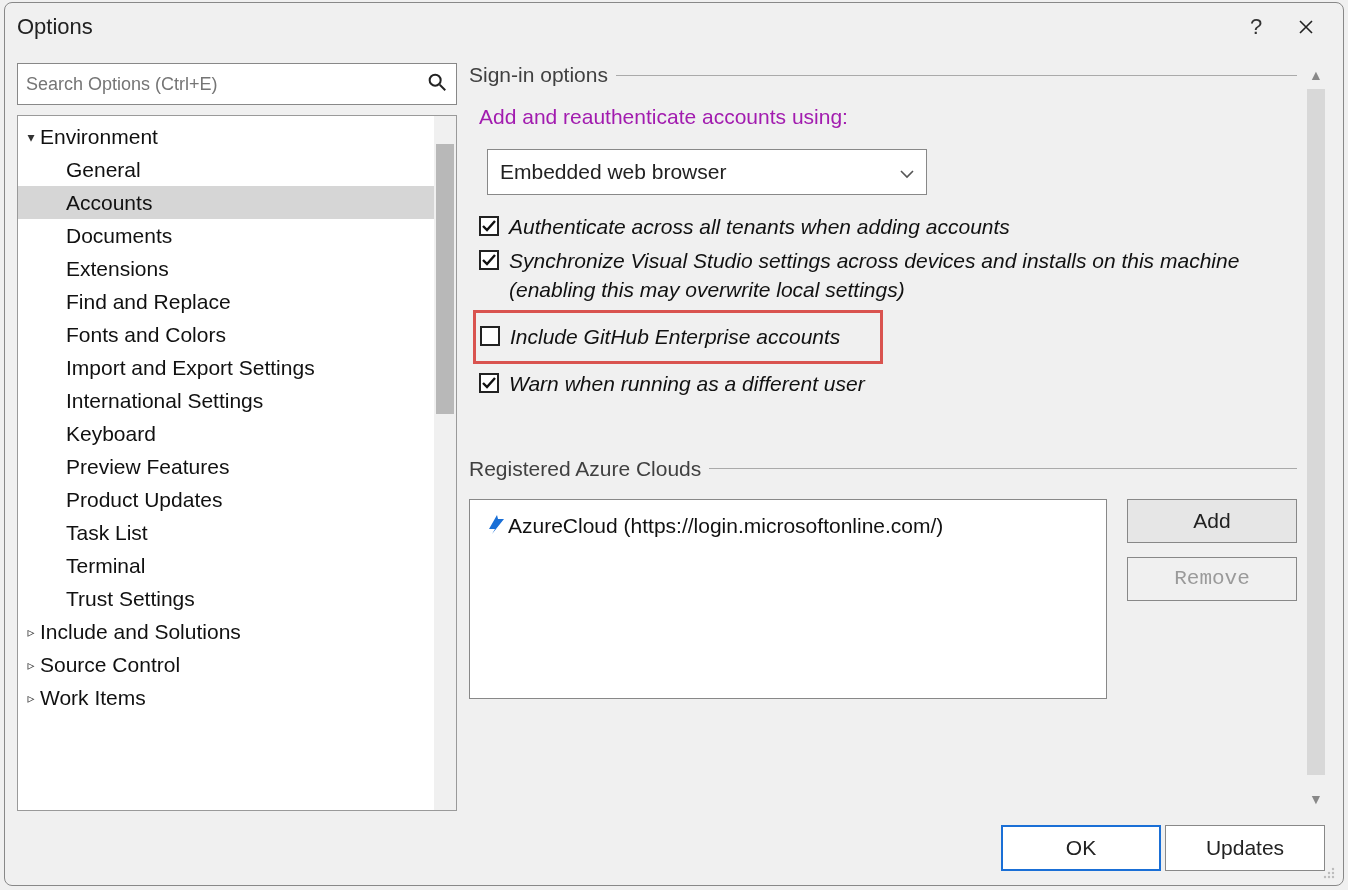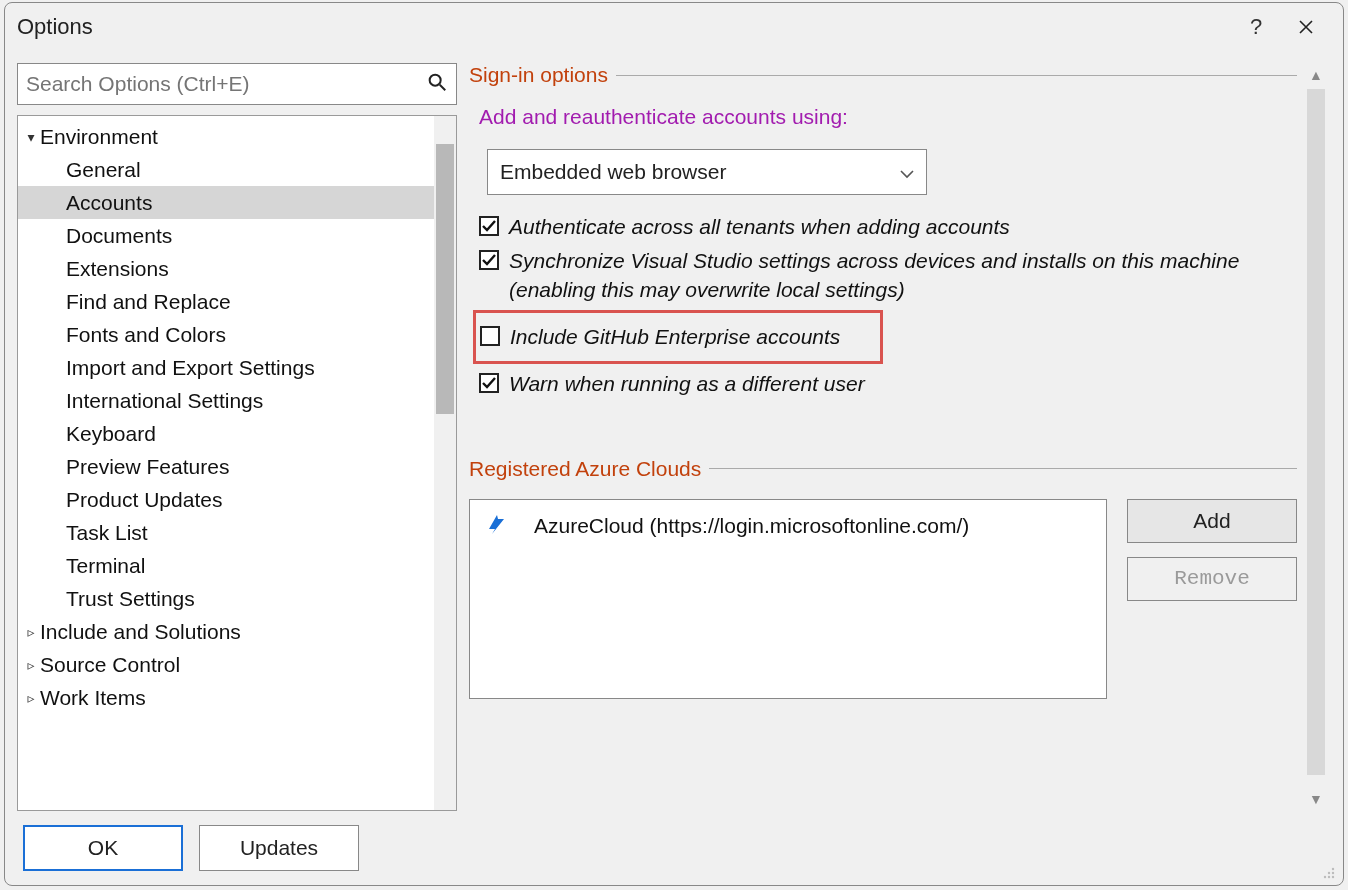--- a/index.html
+++ b/index.html
@@ -47,21 +47,21 @@
 .search-wrap {
   height: 42px;
   border: 1px solid #888;
   background: #fff;
   display: flex; align-items: center;
   padding: 0 8px;
   margin-bottom: 10px;
 }
 .search-wrap input {
   flex: 1; border: none; outline: none;
-  font-size: 21px; color: #666; background: transparent;
+  font-size: 18px; color: #666; background: transparent;
 }
 .search-icon svg { width: 22px; height: 22px; }
 .tree-wrap {
   flex: 1;
   border: 1px solid #9a9a9a;
   background: #fff;
   position: relative;
   overflow: hidden;
 }
 .tree {
@@ -108,21 +108,21 @@
 .right-scrollbar .arrow-up { top: 0; }
 .right-scrollbar .arrow-down { bottom: 0; }
 .right-scrollbar .thumb {
   position: absolute; left: 6px; right: 6px; top: 26px; bottom: 36px;
   background: #d8d8d8;
 }
 .section-header {
   display: flex; align-items: center; gap: 8px;
   margin-bottom: 18px;
 }
-.section-header .label { font-size: 21px; color: #c2410c; }
+.section-header .label { font-size: 21px; color: #404040; }
 .section-header .rule { flex: 1; height: 1px; background: #aaa; }
 .fieldset { padding-left: 10px; }
 .intro { font-size: 21px; color: #a21caf; margin-bottom: 20px; }
 .combo {
   width: 440px; height: 46px;
   border: 1px solid #888; background: #fff;
   display: flex; align-items: center; justify-content: space-between;
   padding: 0 12px;
   font-size: 21px; color: #222;
   margin-bottom: 18px; margin-left: 8px;
@@ -144,32 +144,32 @@
   padding: 4px 6px 4px 4px;
   margin: 4px 0 4px -6px;
   width: 410px;
 }
 .section2 { margin-top: 58px; }
 .clouds-row { display: flex; gap: 20px; margin-top: 14px; }
 .clouds-list {
   flex: 1; height: 200px; border: 1px solid #888; background: #fff;
   padding: 12px 14px; font-size: 21px; color: #111;
 }
-.cloud-item { display: flex; align-items: center; gap: 26px; }
+.cloud-item { display: flex; align-items: center; gap: 0; }
 .cloud-item .azure-icon svg { width: 24px; height: 24px; }
 .clouds-buttons { width: 170px; display: flex; flex-direction: column; gap: 14px; }
 .btn {
   height: 44px; border: 1px solid #888; background: #e6e6e6;
   font-size: 21px; color: #222;
   display: flex; align-items: center; justify-content: center;
 }
 .btn.disabled { color: #9a9a9a; background: #f0f0f0; font-family: Liberation Mono, monospace; }
 .footer {
-  height: 74px; display: flex; align-items: center; 
-  padding: 0 18px; gap: 16px;
+  height: 74px; display: flex; align-items: center; justify-content: flex-end;
+  padding: 0 18px; gap: 4px;
 }
 .footer .btn-ok, .footer .btn-cancel {
   width: 160px; height: 46px;
   border: 1px solid #888; background: #fff;
   font-size: 21px; color: #222;
   display: flex; align-items: center; justify-content: center;
 }
 .footer .btn-ok { border: 2px solid #1a6fd6; }
 .resize-grip {
   position: absolute; right: 6px; bottom: 6px;

